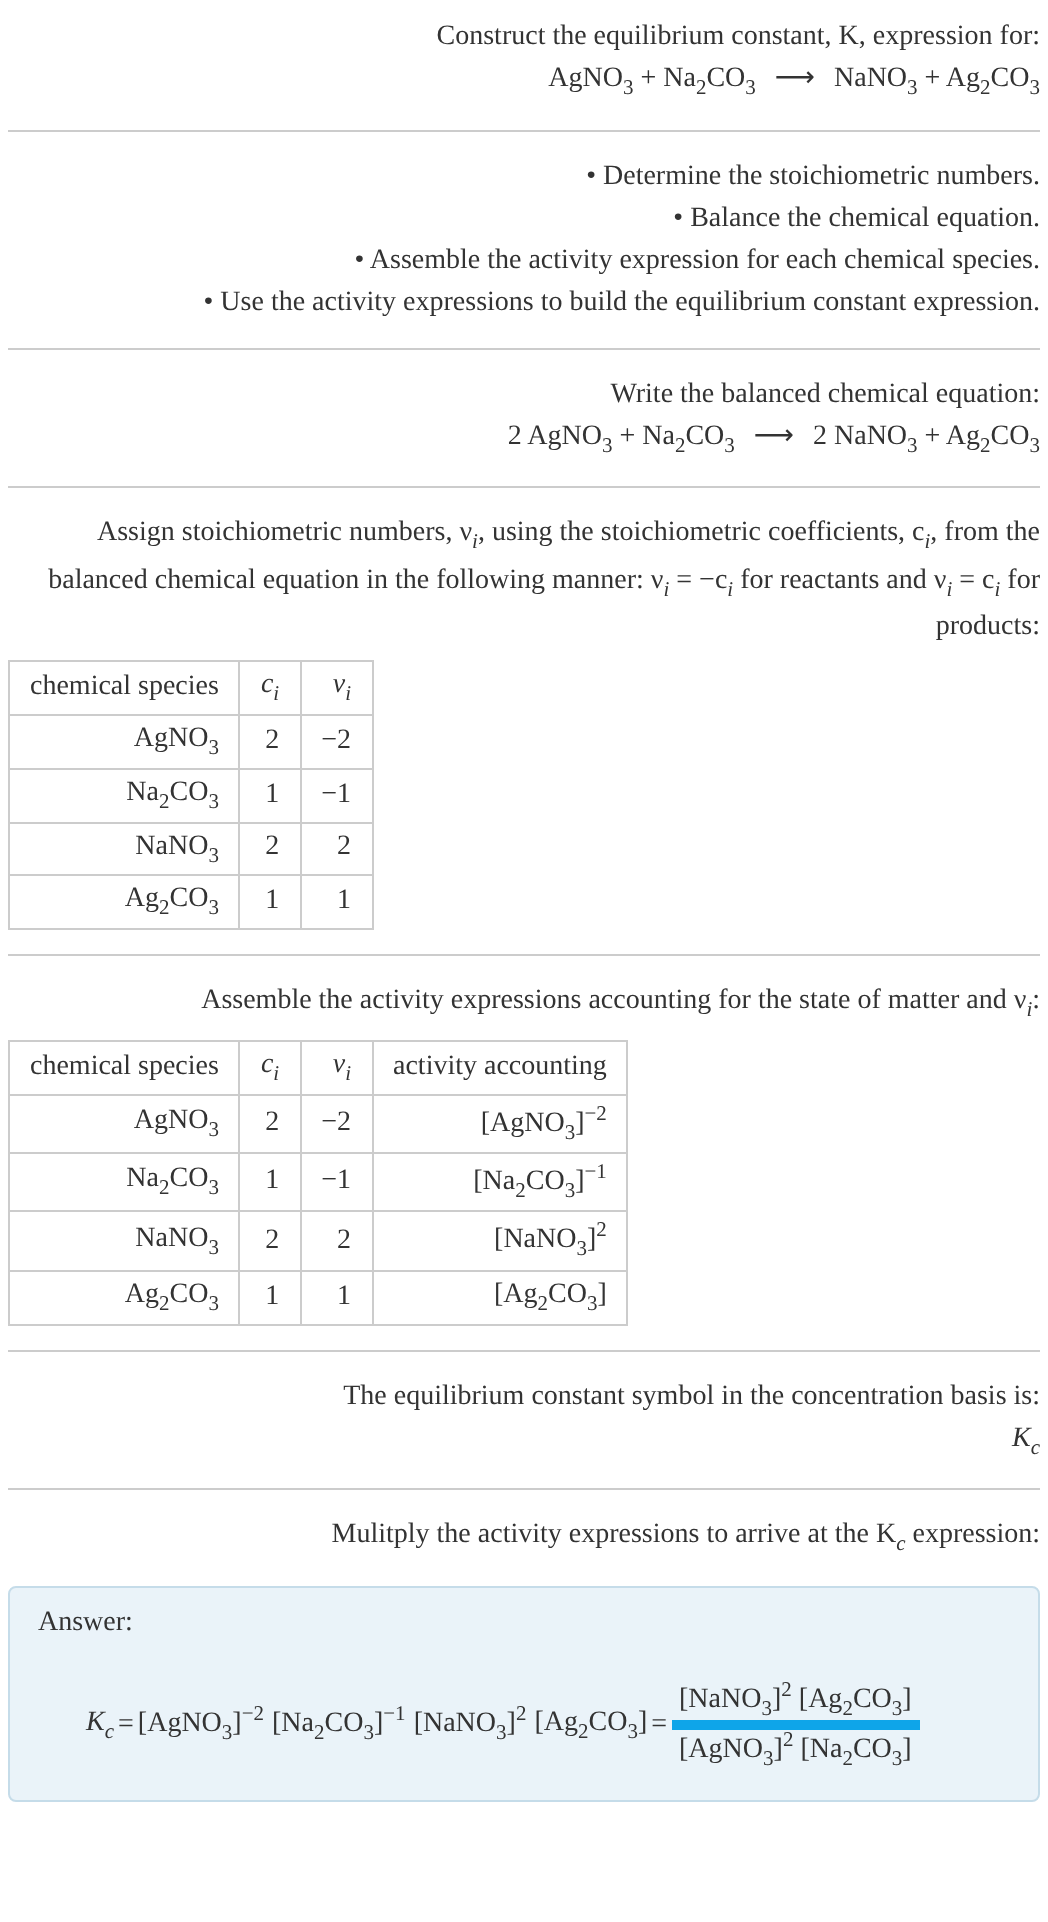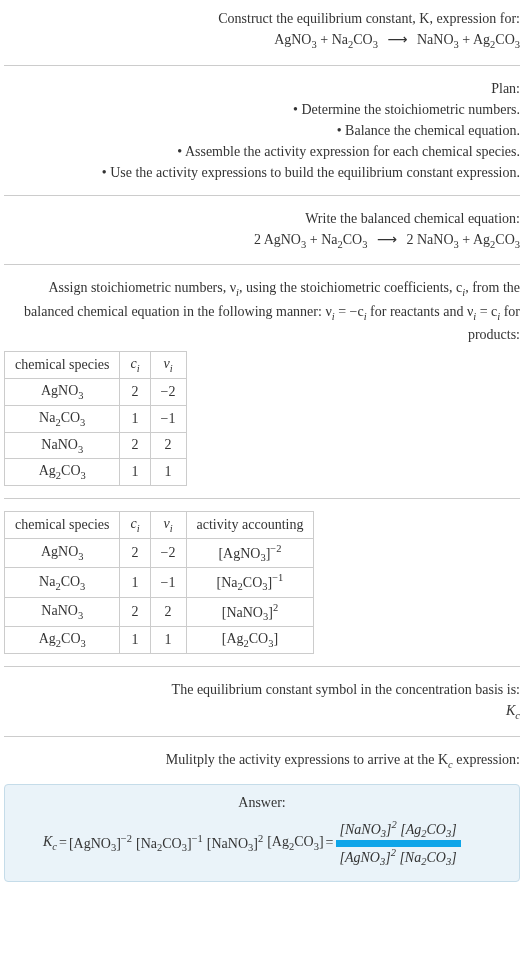--- a/index.html
+++ b/index.html
@@ -27,52 +27,49 @@
     sup { font-size: 0.75em; vertical-align: super; }
     .arrow { margin: 0 6px; }
     table {
       border-collapse: collapse;
       margin-top: 6px;
       font-size: 14px;
     }
     th, td {
       border: 1px solid #ccc;
       padding: 4px 10px;
-      text-align: center;
+      text-align: right;
       margin-left: 40px;
     }
     th {
       font-weight: normal;
       background: #fff;
     }
     .answer-box {
       background: #eaf3f9;
       border: 1px solid #c5dce9;
       border-radius: 4px;
       padding: 10px 14px 14px 14px;
     }
     .answer-label {
-      margin-bottom: 8px;
-      text-align: center;
+      margin-bottom: 20px;
     }
     .frac {
       display: inline-block;
       vertical-align: middle;
       text-align: center;
     }
     .frac .num {
       display: block;
-      border-bottom: 7px solid #0ea5e9;
+      border-bottom: 5px solid #0ea5e9;
       padding: 0 4px;
-      font-style: italic;
     }
     .frac .den {
       display: block;
       padding: 0 4px;
-      font-style: italic;
     }
     .eqline {
       display: flex;
       align-items: center;
       flex-wrap: wrap;
       gap: 2px;
     }
     .ml { margin-left: 24px; }
     .italic { font-style: italic; }
   </style>
@@ -86,21 +83,20 @@
   <div class="line">
     <span><span>AgNO</span><sub>3</sub></span><span> + </span><span><span>Na</span><sub>2</sub><span>CO</span><sub>3</sub></span>
     <span class="arrow">⟶</span>
     <span><span>NaNO</span><sub>3</sub></span><span> + </span><span><span>Ag</span><sub>2</sub><span>CO</span><sub>3</sub></span>
   </div>
 </div>
 
 <hr class="hr">
 
 <div class="section">
-  <div class="line">Plan:</div>
   <div class="line">• Determine the stoichiometric numbers.</div>
   <div class="line">• Balance the chemical equation.</div>
   <div class="line">• Assemble the activity expression for each chemical species.</div>
   <div class="line">• Use the activity expressions to build the equilibrium constant expression.</div>
 </div>
 
 <hr class="hr">
 
 <div class="section">
   <div class="line">Write the balanced chemical equation:</div>
@@ -144,20 +140,23 @@
       <td>1</td>
       <td>1</td>
     </tr>
   </tbody>
     </table>
 </div>
 
 <hr class="hr">
 
 <div class="section">
+  <div class="line">
+    <span>Assemble the activity expressions accounting for the state of matter and ν</span><sub class="italic">i</sub><span>:</span>
+  </div>
   <table>
     <tbody>
         <tr>
       <th>chemical species</th>
       <th><span class="italic">c</span><sub class="italic">i</sub></th>
       <th><span class="italic">ν</span><sub class="italic">i</sub></th>
       <th>activity accounting</th>
     </tr>
     <tr>
       <td><span>AgNO</span><sub>3</sub></td>

